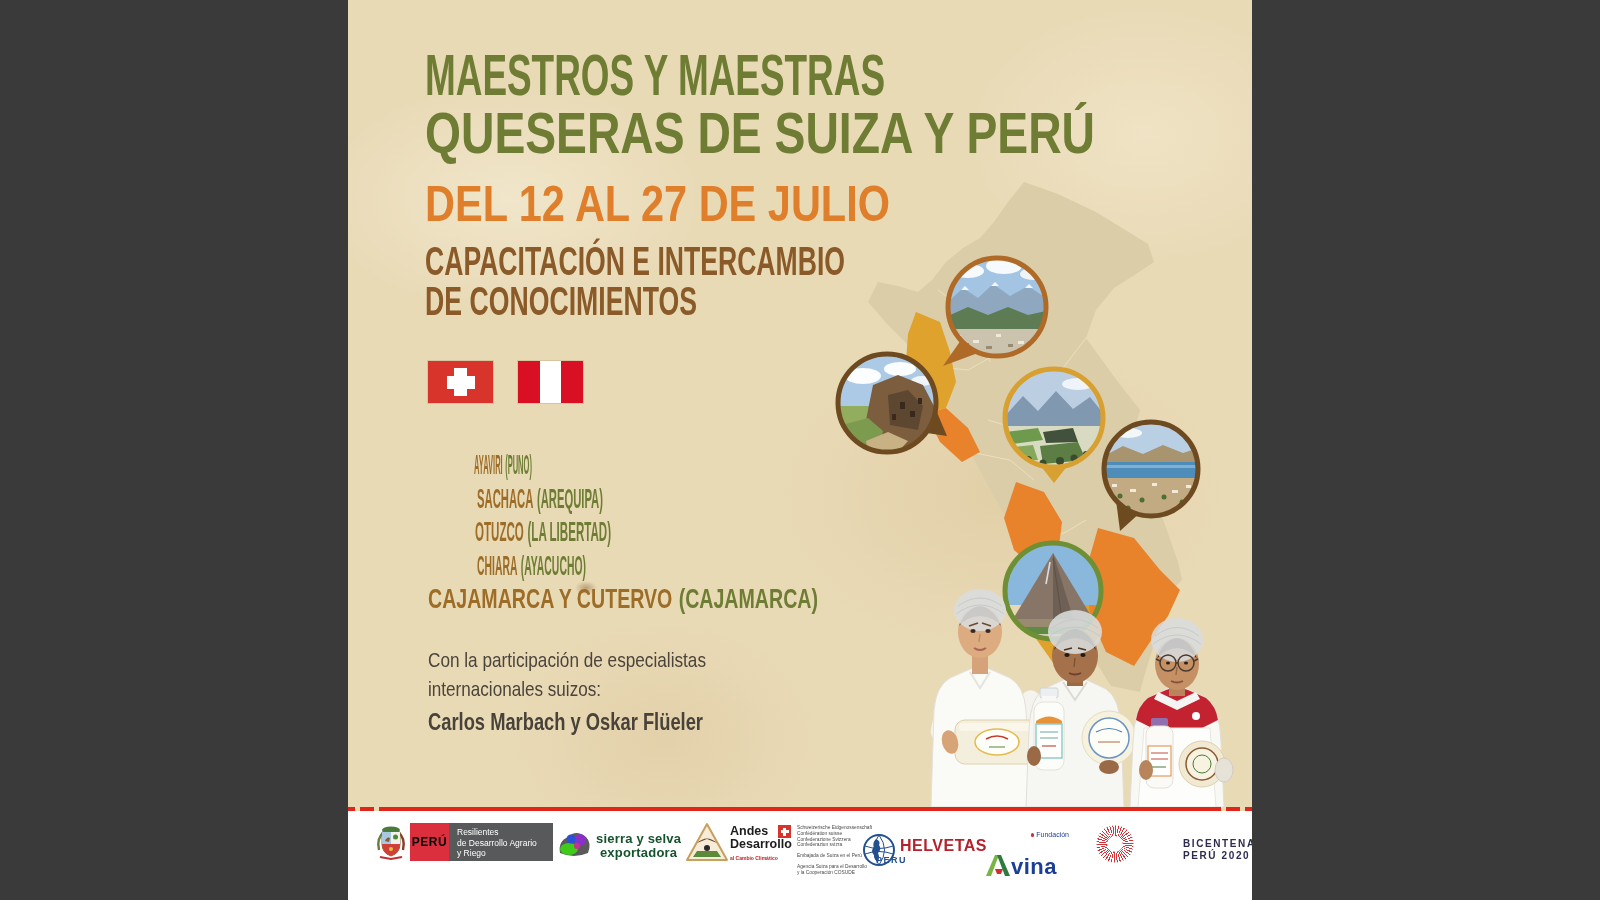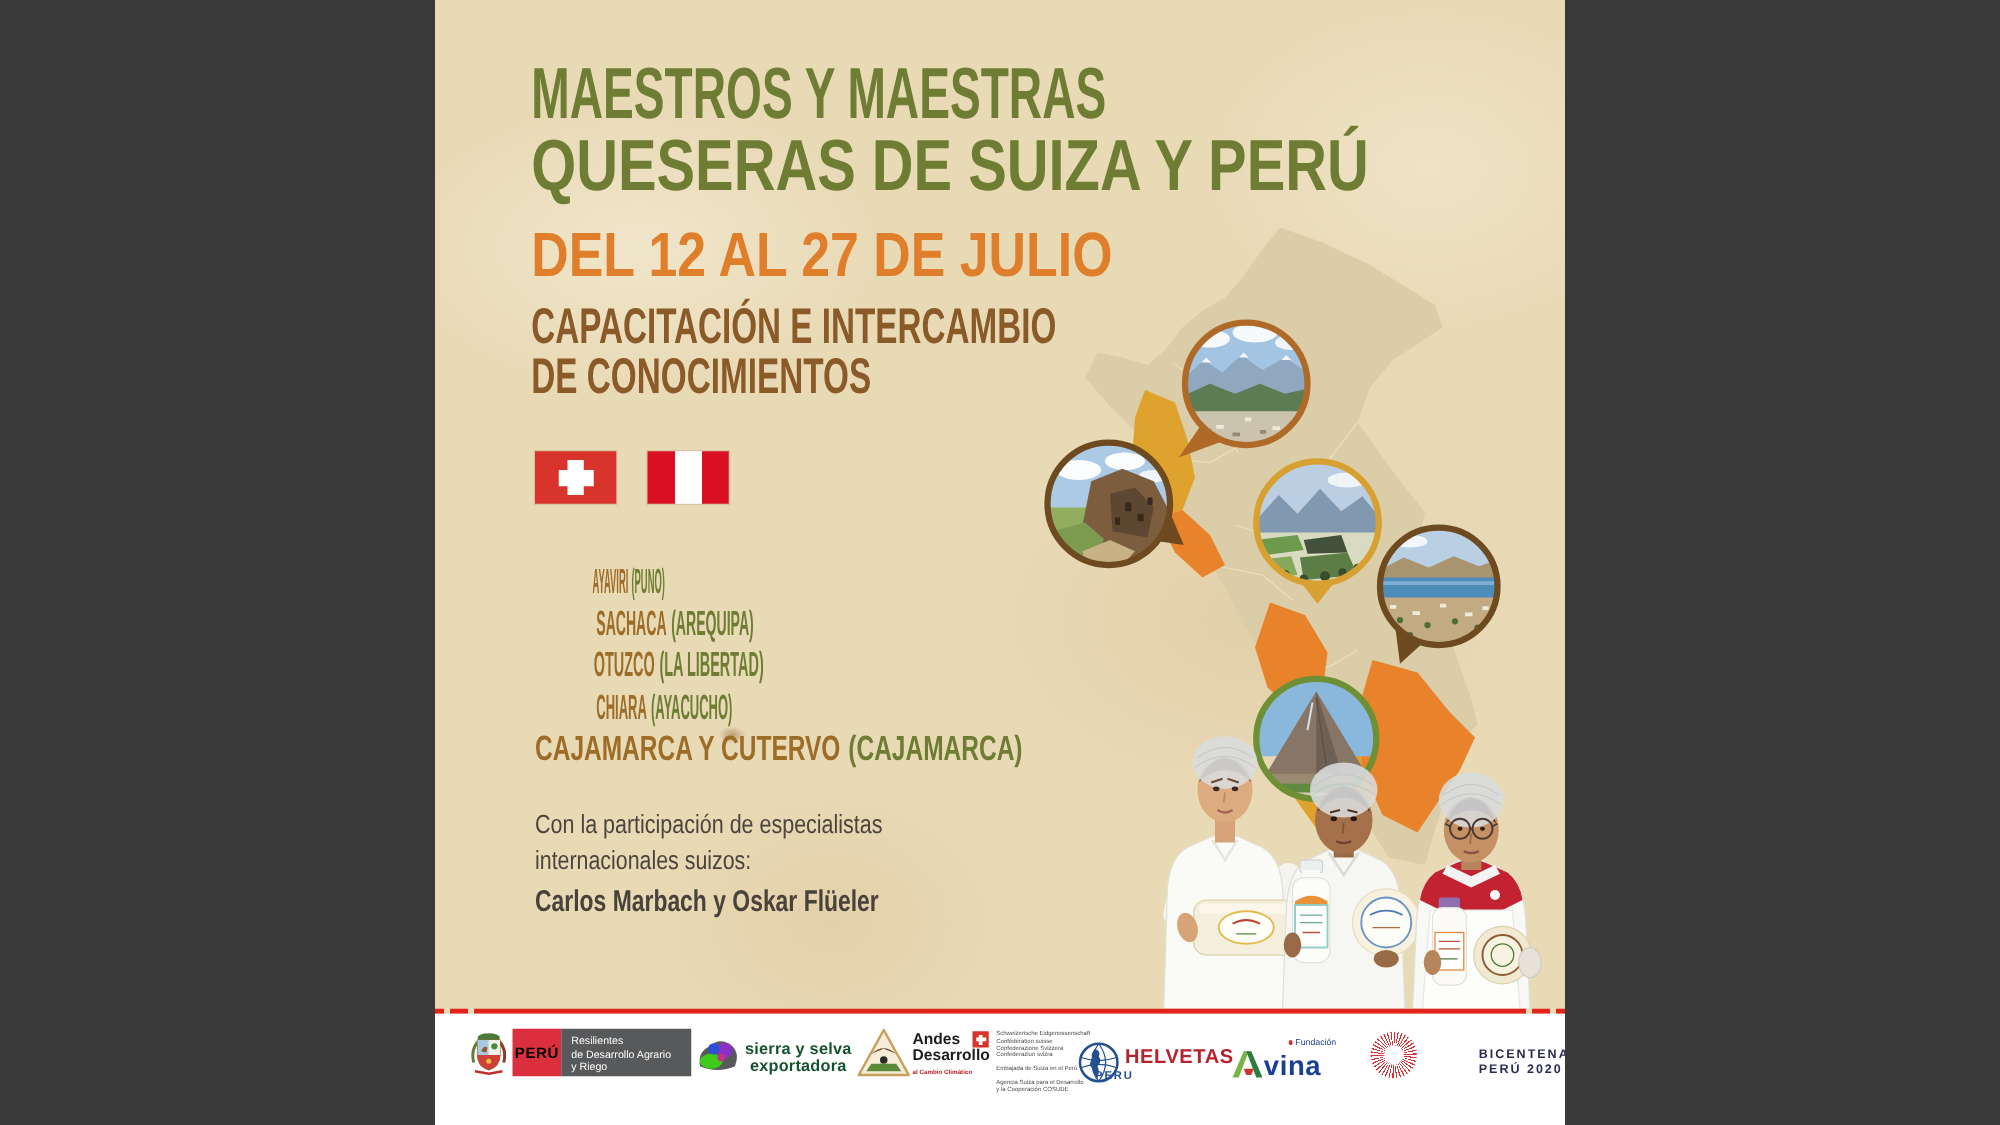--- a/index.html
+++ b/index.html
@@ -62,21 +62,21 @@
   .swissblk .crossrow{display:flex;}
   .scross{position:relative;width:13px;height:13px;background:#d8342c;flex:0 0 13px;margin-right:6px;}
   .scross i{position:absolute;background:#fff;}
   .scross .v{left:5px;top:2.5px;width:3px;height:8px;} .scross .h{left:2.5px;top:5px;width:8px;height:3px;}
   .sgap{height:5px;}
   .helv-name{left:552px;top:26px;color:#b5222c;font-weight:bold;font-size:16px;letter-spacing:.5px;}
   .helv-sub{left:528px;top:44px;color:#23508f;font-weight:bold;font-size:9px;letter-spacing:1.5px;}
   .avina{left:637px;top:20px;width:86px;}
   .avina .fundrow{text-align:right;font-size:7px;color:#1b3f94;padding-right:2px;}
   .avina .dot{display:inline-block;width:3.5px;height:3.5px;background:#d03030;border-radius:50%;margin-right:2px;vertical-align:middle;}
-  .avina .main{display:flex;align-items:flex-end;margin-top:1px;}
+  .avina .main{display:flex;align-items:flex-end;margin-top:15px;}
   .avina .vina{color:#1b3f94;font-weight:bold;font-size:22px;line-height:20px;letter-spacing:.5px;}
   .biring{left:747px;top:13px;width:40px;height:40px;border-radius:50%;
     background:repeating-conic-gradient(#d2343a 0 3.5deg, rgba(0,0,0,0) 3.5deg 9.5deg);
     -webkit-mask:radial-gradient(circle at center, transparent 0 7px, #000 8.5px 18px, transparent 19px);
             mask:radial-gradient(circle at center, transparent 0 7px, #000 8.5px 18px, transparent 19px);}
   .bitxt{left:795px;top:27px;color:#2c2c50;font-weight:bold;font-size:10px;line-height:12px;letter-spacing:1.6px;margin-left:40px;}
 </style>
 </head>
 <body>
 

